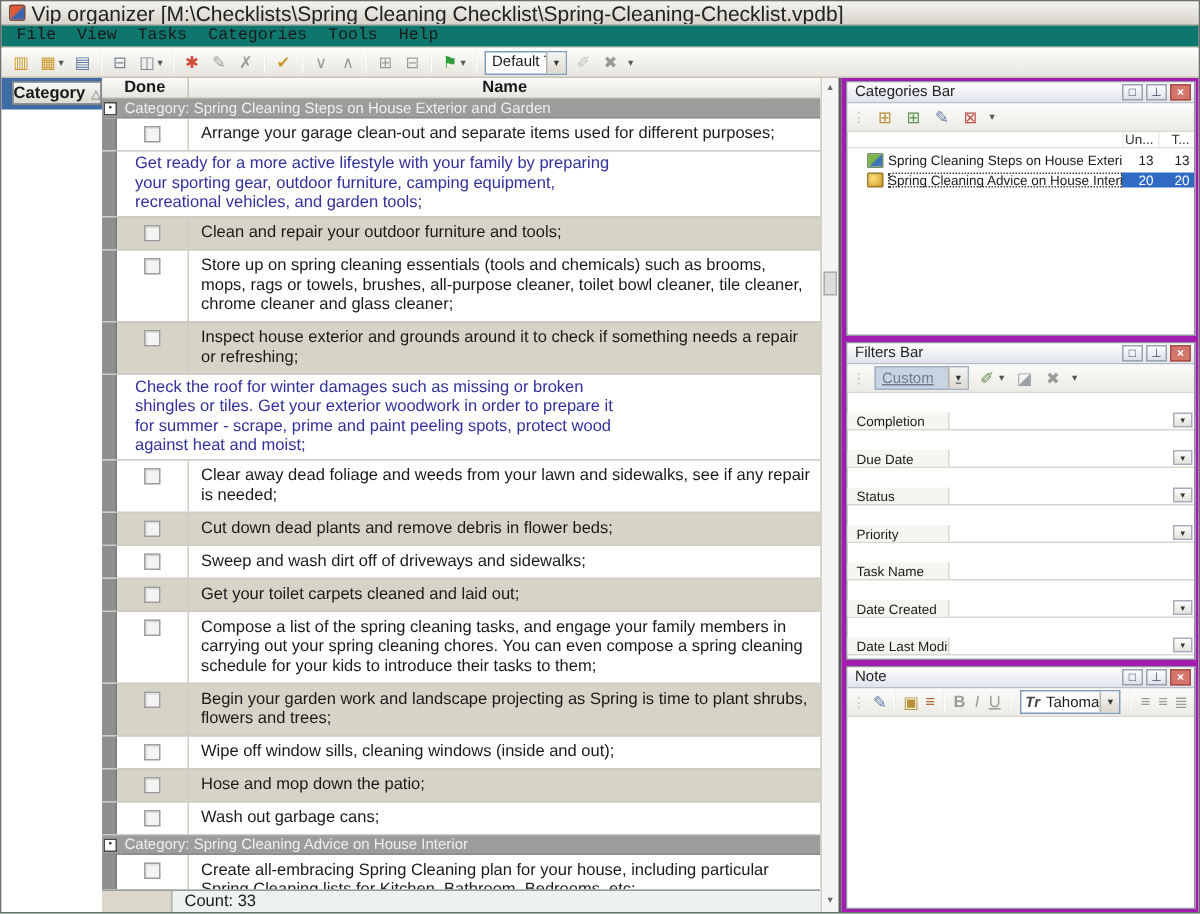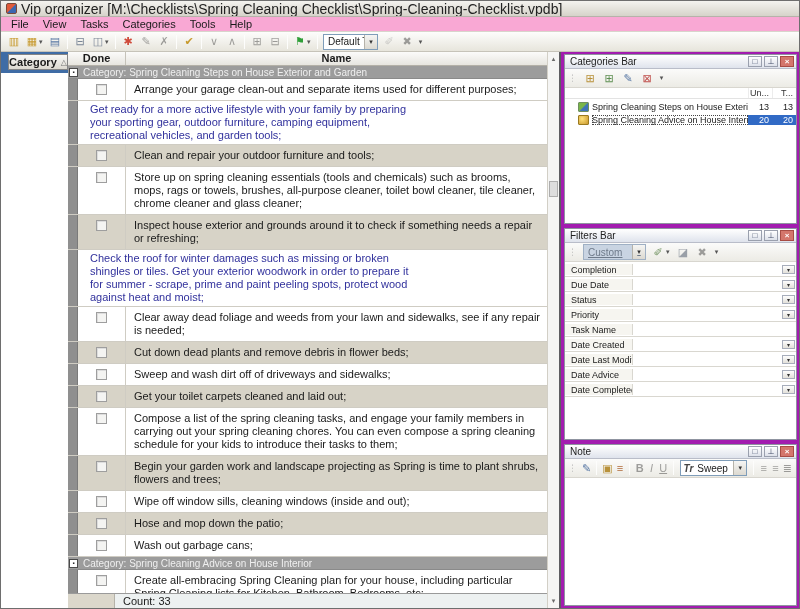--- a/index.html
+++ b/index.html
@@ -7,21 +7,21 @@
   body { font-family:"Liberation Sans", sans-serif; font-size:11px; color:#1a1a1a; background:#fff; }
 
   .window { width:800px; height:609px; border:1px solid #6e6e6e; display:flex; flex-direction:column; background:#ece9e2; }
 
   
   .titlebar { height:16px; flex:0 0 16px; background:linear-gradient(#f4f3ef,#d6d3ca); border-bottom:1px solid #b6b3aa;
               display:flex; align-items:center; gap:4px; padding:0 5px; font-size:14px; color:#222; white-space:nowrap; overflow:hidden; }
   .app-icon { width:11px; height:11px; flex:0 0 11px; border-radius:2px; background:linear-gradient(135deg,#e05a3a 45%,#3a66b0 55%); border:1px solid #7a4a3a; }
 
   
-  .menubar { height:15px; flex:0 0 15px; background:#f9a8d4; border-bottom:1px solid #d8d5cc; display:flex; align-items:center; padding-left:3px; }
+  .menubar { height:15px; flex:0 0 15px; background:#0f766e; border-bottom:1px solid #d8d5cc; display:flex; align-items:center; padding-left:3px;font-family:Liberation Mono, monospace; }
   .menu-item { padding:1px 7px; cursor:default; }
 
   
   .toolbar { height:20px; flex:0 0 20px; background:linear-gradient(#fdfdfc,#e7e5dc); border-bottom:1px solid #c6c3b9;
              display:flex; align-items:center; padding:0 4px; }
   .tbtn { width:18px; height:16px; display:inline-flex; align-items:center; justify-content:center; font-size:11px; border:1px solid transparent; }
   .tbtn.disabled { opacity:.4; filter:grayscale(1); }
   .tbtn-caret { font-size:7px; color:#555; width:7px; margin-left:-2px; }
   .tcaret { font-size:7px; color:#555; width:9px; text-align:center; }
   .tsep { width:1px; height:14px; background:#c3c0b6; border-right:1px solid #fdfdfc; margin:0 3px; }
@@ -93,21 +93,21 @@
   .cat-item { height:13px; display:flex; align-items:center; font-size:9px; padding-left:13px; }
   .cicon { width:11px; height:10px; flex:0 0 11px; margin-right:3px; border-radius:1px; }
   .garden-category-icon { background:linear-gradient(135deg,#7ab648 45%,#3e74b8 55%); border:1px solid #6f8f5f; }
   .interior-category-icon { background:radial-gradient(circle at 35% 35%, #ffe27a, #c9972e); border:1px solid #9a7a20; }
   .clabel { flex:1; white-space:nowrap; overflow:hidden; }
   .cat-item.selected .clabel { outline:1px dotted #444; outline-offset:-1px; }
   .cnum { width:24px; flex:0 0 24px; text-align:right; padding-right:3px; }
   .cat-item.selected .cnum { background:#316ac5; color:#fff; }
 
   .filters-grid { flex:0 0 auto; }
-  .f-row { height:15px; display:flex; border-bottom:1px solid #d9d7d0; font-size:9px; align-items:center; }
+  .f-row { height:25px; display:flex; border-bottom:1px solid #d9d7d0; font-size:9px; align-items:flex-end; }
   .f-label { width:68px; flex:0 0 68px; background:#f6f5f0; border-right:1px solid #d9d7d0; padding:1px 0 0 6px; white-space:nowrap; overflow:hidden; }
   .f-value { flex:1; background:#fff; }
   .f-arrow { width:13px; flex:0 0 13px; border:1px solid #a7adba; margin:1px; background:linear-gradient(#fdfdfd,#e3e1da);
              font-size:6px; display:flex; align-items:center; justify-content:center; color:#333; }
   .filters-rest { flex:1; background:#fff; }
   .fcombo .tcombo-val { width:48px; }
 
   .note-body { flex:1; background:#fff; }
 </style>
 </head>
@@ -434,21 +434,21 @@
             <span class="tsep"></span>
             <span class="tbtn" style="color: rgb(184, 145, 58);">▣</span>
             <span class="tbtn" style="color: rgb(176, 106, 58);">≡</span>
             <span class="tsep"></span>
             <span class="tbtn disabled" style="font-weight: bold;">B</span>
             <span class="tbtn disabled" style="font-style: italic;">I</span>
             <span class="tbtn disabled" style="text-decoration: underline;">U</span>
             <span class="tsep"></span>
             <span class="tcombo">
               <span class="tcombo-prefix">Tr</span>
-              <span class="tcombo-val">Sweep</span>
+              <span class="tcombo-val">Tahoma</span>
               <span class="tcombo-arrow">▾</span>
             </span>
             <span class="tsep"></span>
             <span class="tbtn disabled">≡</span>
             <span class="tbtn disabled">≡</span>
             <span class="tbtn disabled">≣</span>
           </div>
         <div class="note-body"></div>
       </section>
 

